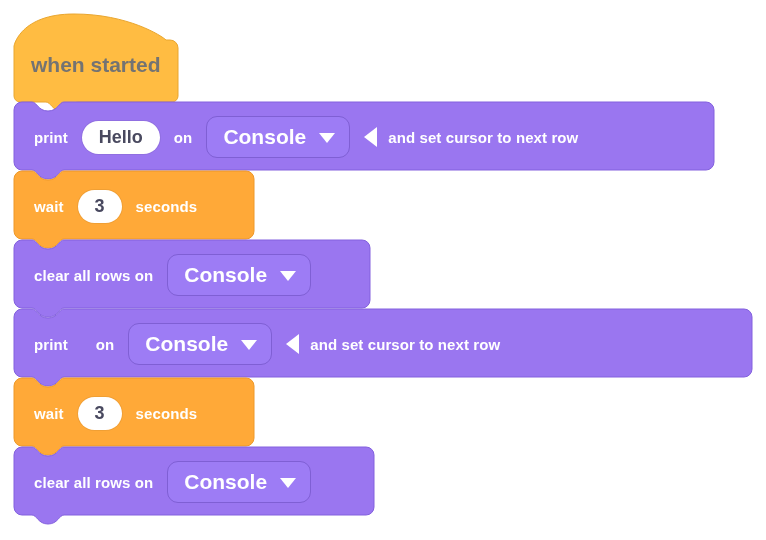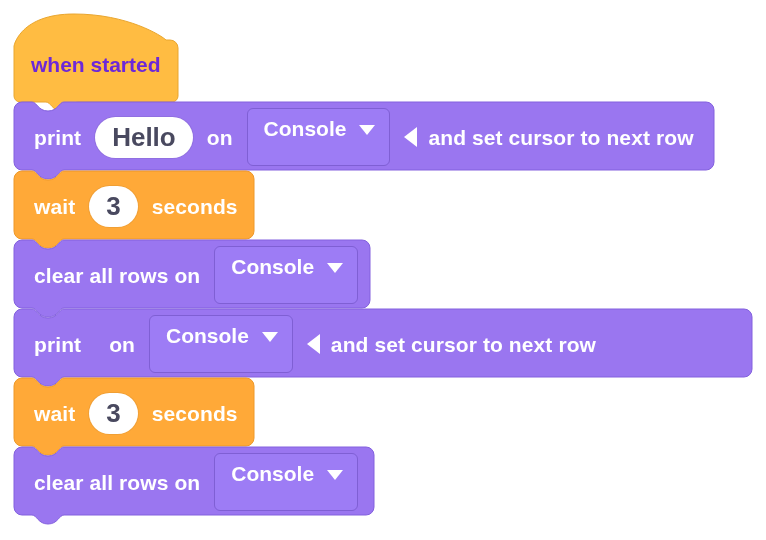--- a/index.html
+++ b/index.html
@@ -39,53 +39,53 @@
     position: absolute;
     left: 0;
     display: flex;
     align-items: center;
     white-space: nowrap;
     pointer-events: none;
   }
 
   .block-text {
     color: #ffffff;
-    font-size: 21px;
+    font-size: 15px;
     font-weight: bold;
     letter-spacing: 0.1px;
     line-height: 1;
   }
 
   
   .hat-label {
-    color: #6d28d9;
+    color: #737373;
     font-size: 21px;
     font-weight: bold;
     line-height: 1;
   }
 
   
   .field-text {
     background: #ffffff;
     color: #49495f;
-    font-size: 26px;
+    font-size: 18px;
     font-weight: bold;
     border-radius: 999px;
     padding: 7px 17px 8px 17px;
     line-height: 1;
     display: inline-block;
     box-shadow: 0 0 0 1px rgba(0,0,0,0.06);
   }
 
   
   .field-dropdown {
     background: #9d7cf5;
     border: 1.5px solid #7f5fd4;
-    border-radius: 6px;
-    padding: 9px 14px 26px 16px;
+    border-radius: 11px;
+    padding: 9px 14px 10px 16px;
     display: inline-flex;
     align-items: center;
     gap: 13px;
     line-height: 1;
   }
   .field-dropdown .dd-label {
     color: #ffffff;
     font-size: 21px;
     font-weight: bold;
     line-height: 1;

